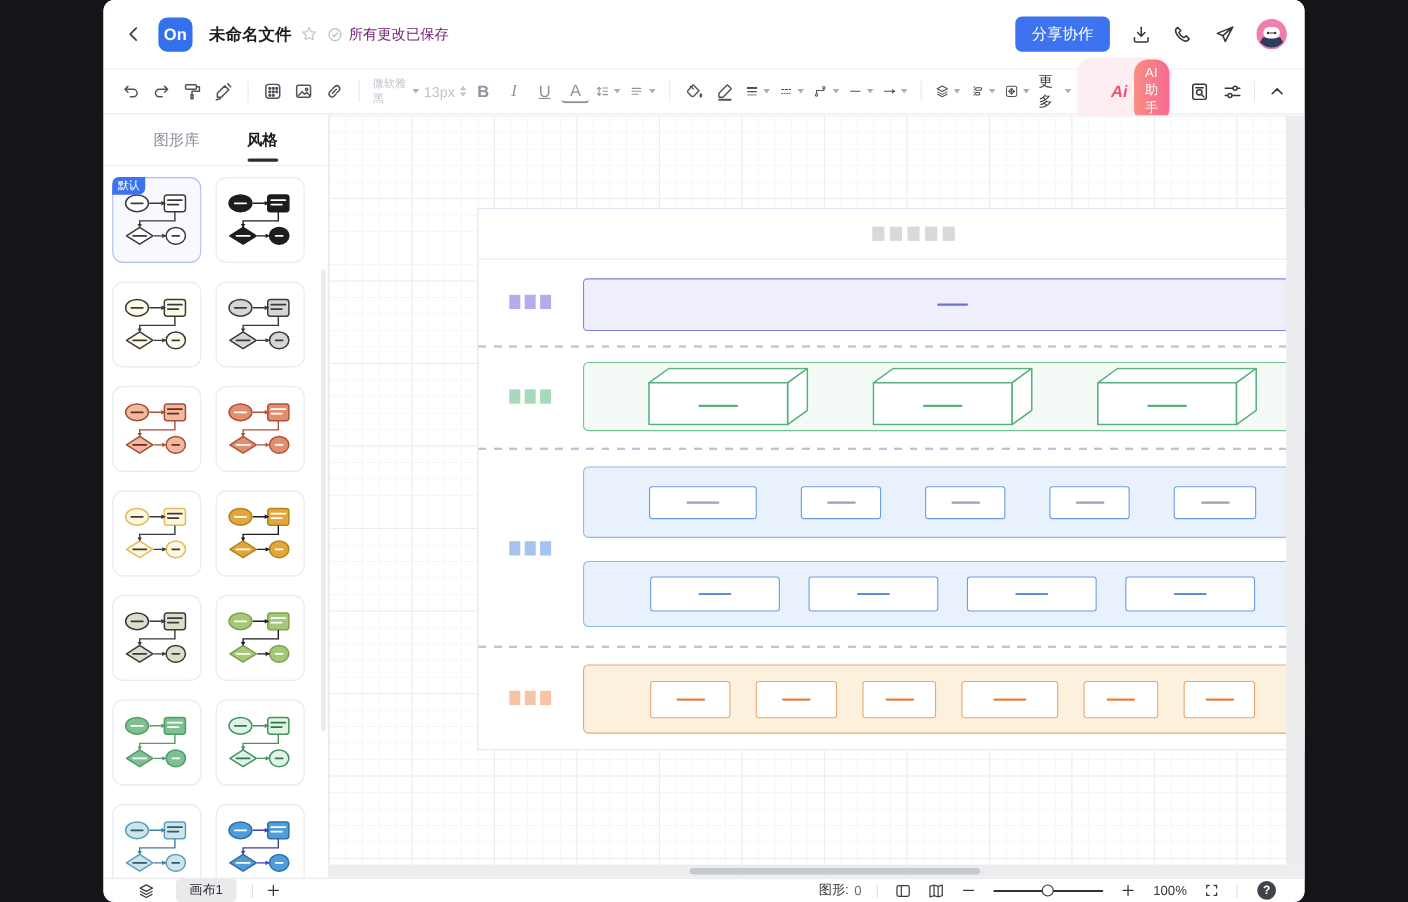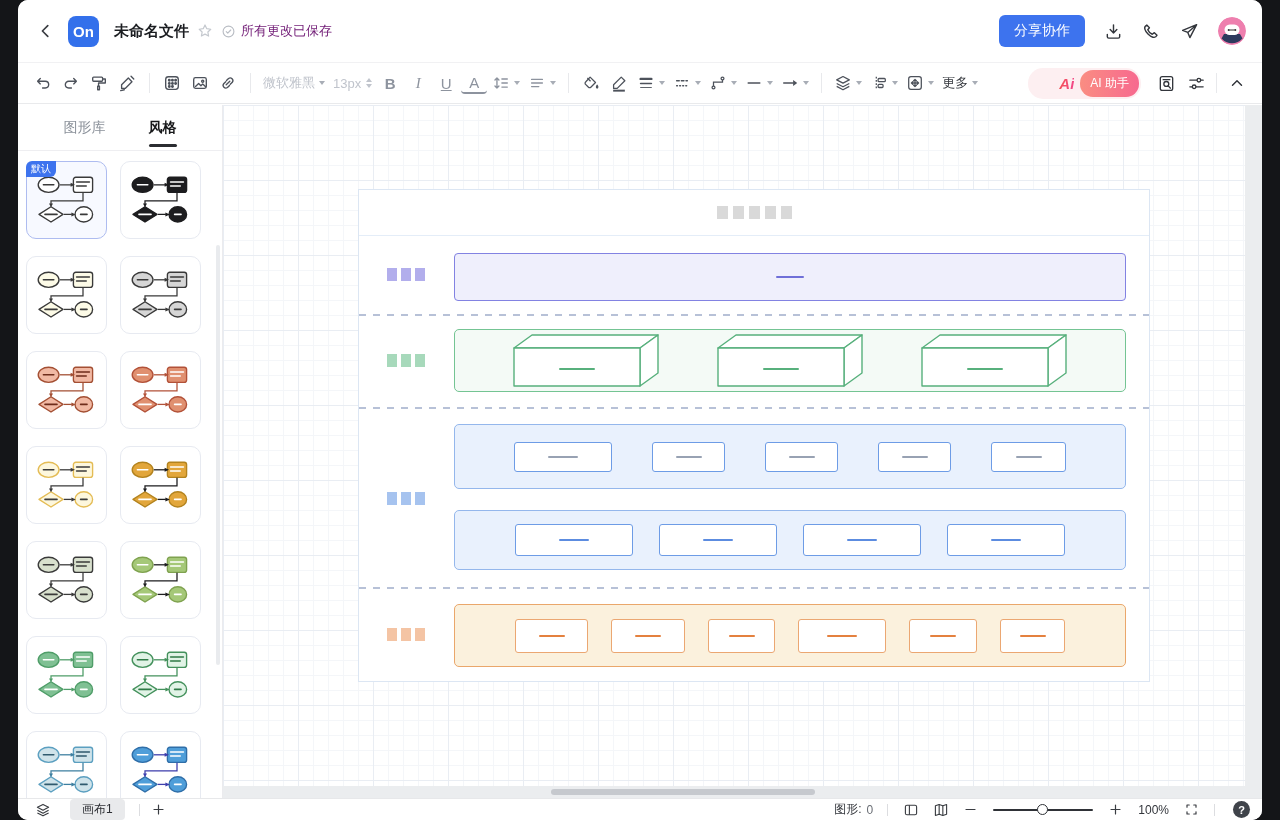--- a/index.html
+++ b/index.html
@@ -1,17 +1,17 @@
 <!DOCTYPE html>
 <html><head>
 <meta charset="utf-8">
 <style>
   html,body{margin:0;padding:0;background:#141518;}
   *{box-sizing:border-box;font-family:"Liberation Sans","DejaVu Sans",sans-serif;}
-  .window{position:relative;width:1244px;height:820px;background:#fff;border-radius:10px;overflow:hidden;margin:0 auto;}
+  .window{position:relative;width:1092px;height:820px;background:#fff;border-radius:10px;overflow:hidden;margin:0 auto;}
 
   
   .header{position:absolute;top:0;left:0;right:0;height:62px;background:#fff;display:flex;align-items:center;padding:0 16px;}
   .back-btn{width:24px;height:24px;display:flex;align-items:center;justify-content:center;color:#3a3d42;cursor:pointer;}
   .logo{width:31px;height:31px;border-radius:8px;background:#3370EB;color:#fff;font-weight:bold;font-size:15px;display:flex;align-items:center;justify-content:center;margin-left:10px;letter-spacing:.2px;}
   .head-col{margin-left:15px;display:flex;flex-direction:row;justify-content:center;gap:4px;}
   .title-row{display:flex;align-items:center;gap:8px;height:20px;}
   .doc-title{font-size:15px;font-weight:700;color:#1b1d21;}
   .saved{display:flex;align-items:center;gap:5px;color:#701a75;font-size:13px;}
   .menu-row{display:flex;gap:19px;}
@@ -21,21 +21,21 @@
   .hicon{color:#33363c;display:flex;cursor:pointer;}
   .avatar{width:28px;height:28px;border-radius:50%;overflow:hidden;cursor:pointer;}
 
   
   .toolbar{position:absolute;top:62px;left:0;right:0;height:42px;background:#fff;border-top:1px solid #f1f1f3;border-bottom:1px solid #e9eaec;display:flex;align-items:center;padding:0 12px;gap:2px;}
   .tbtn{height:28px;min-width:26px;display:flex;align-items:center;justify-content:center;color:#4d525b;cursor:pointer;padding:0 3px;border-radius:4px;}
   .tbtn.mid{color:#8d939e;}
   .tbtn.dim{color:#c0c4cc;}
   .vsep{width:1px;height:20px;background:#e8e9ec;margin:0 7px;flex:none;}
   .caret{width:0;height:0;border-left:3.5px solid transparent;border-right:3.5px solid transparent;border-top:4px solid #a8adb6;display:inline-block;margin-left:4px;}
-  .font-select{font-size:13px;display:flex;align-items:center;}
+  .font-select{font-size:10px;display:flex;align-items:center;}
   .font-size{font-size:13px;display:flex;align-items:center;}
   .stepper{display:inline-flex;flex-direction:column;gap:2px;margin-left:5px;}
   .stepper i{width:0;height:0;border-left:3.5px solid transparent;border-right:3.5px solid transparent;display:block;}
   .stepper .up{border-bottom:4px solid #c0c4cc;}
   .stepper .down{border-top:4px solid #c0c4cc;}
   .glyph{font-size:15px;}
   .tb-right{margin-left:auto;display:flex;align-items:center;}
   .ai-group{display:flex;align-items:center;background:#fdeff1;border-radius:15px;padding:2px 2px 2px 9px;cursor:pointer;}
   .ai-logo{font-weight:800;font-size:15px;background:linear-gradient(100deg,#f4524e,#f2488f);-webkit-background-clip:text;background-clip:text;color:transparent;margin-right:6px;font-style:italic;margin-left:22px;}
   .ai-pill{background:linear-gradient(90deg,#fa8d82,#f7698f);color:#fff;font-size:12px;border-radius:13px;padding:5px 10px;}
@@ -72,21 +72,21 @@
   .dg-solid-sep{position:absolute;top:45px;left:0;width:100%;height:1px;background:#e4edf8;}
   .lane-sep{position:absolute;left:0;width:100%;height:2px;background-image:repeating-linear-gradient(90deg,#b7c1d7 0 7px,transparent 7px 14px);}
   .lane-label{position:absolute;left:28px;display:flex;gap:4px;}
   .lane-label i{width:10px;height:13px;display:block;}
   .dg-bigbox{position:absolute;left:95px;width:672px;border-radius:4px;border:1.5px solid;display:flex;align-items:center;justify-content:center;}
   .dg-row{position:absolute;left:95px;width:672px;border-radius:5px;border:1px solid;display:flex;align-items:center;justify-content:center;}
   .dg-box{background:#fff;border:1.3px solid;border-radius:3px;display:flex;align-items:center;justify-content:center;flex:none;}
   .dash{height:2px;border-radius:1px;display:block;}
 
   
-  .statusbar{position:absolute;bottom:0;left:0;right:0;height:22px;background:#fff;border-top:1px solid #e7e8ea;display:flex;align-items:center;padding:0 12px;font-size:12px;color:#33363c;}
+  .statusbar{position:absolute;bottom:0;left:0;right:0;height:22px;background:#fff;border-top:1px solid #e7e8ea;display:flex;align-items:center;padding:0 26px;font-size:12px;color:#33363c;}
   .sb-icon{display:flex;align-items:center;color:#3a3d42;cursor:pointer;margin:0 5px;}
   .canvas-tab{background:#e9eaec;border-radius:4px;padding:2px 12px;font-size:12px;color:#2c2e33;cursor:pointer;margin:0 8px 0 14px;}
   .sb-sep{width:1px;height:12px;background:#dcdde0;margin:0 6px;}
   .sb-right{margin-left:auto;display:flex;align-items:center;gap:4px;}
   .shape-count{display:flex;gap:5px;align-items:center;margin-right:4px;}
   .shape-count .num{color:#6a6e75;}
   .slider{position:relative;width:100px;height:14px;margin:0 6px;cursor:pointer;}
   .slider .track{position:absolute;top:6px;left:0;right:0;height:2px;border-radius:1px;background:#2f3237;}
   .slider .knob{position:absolute;top:1px;left:44px;width:11px;height:11px;border-radius:50%;background:#fff;border:1.6px solid #2f3237;}
   .zoom-label{margin:0 6px;}

